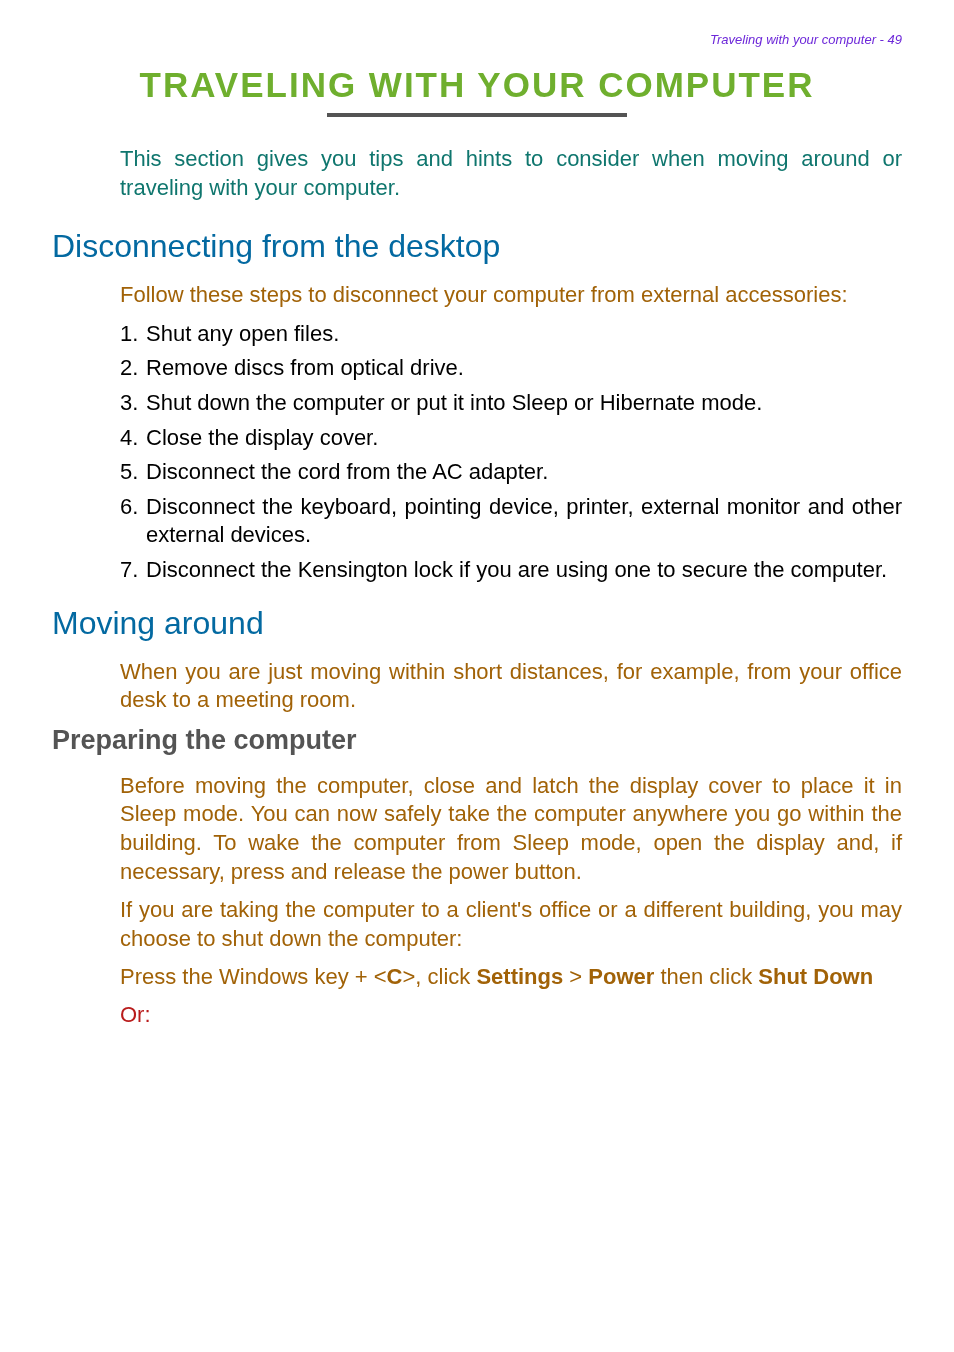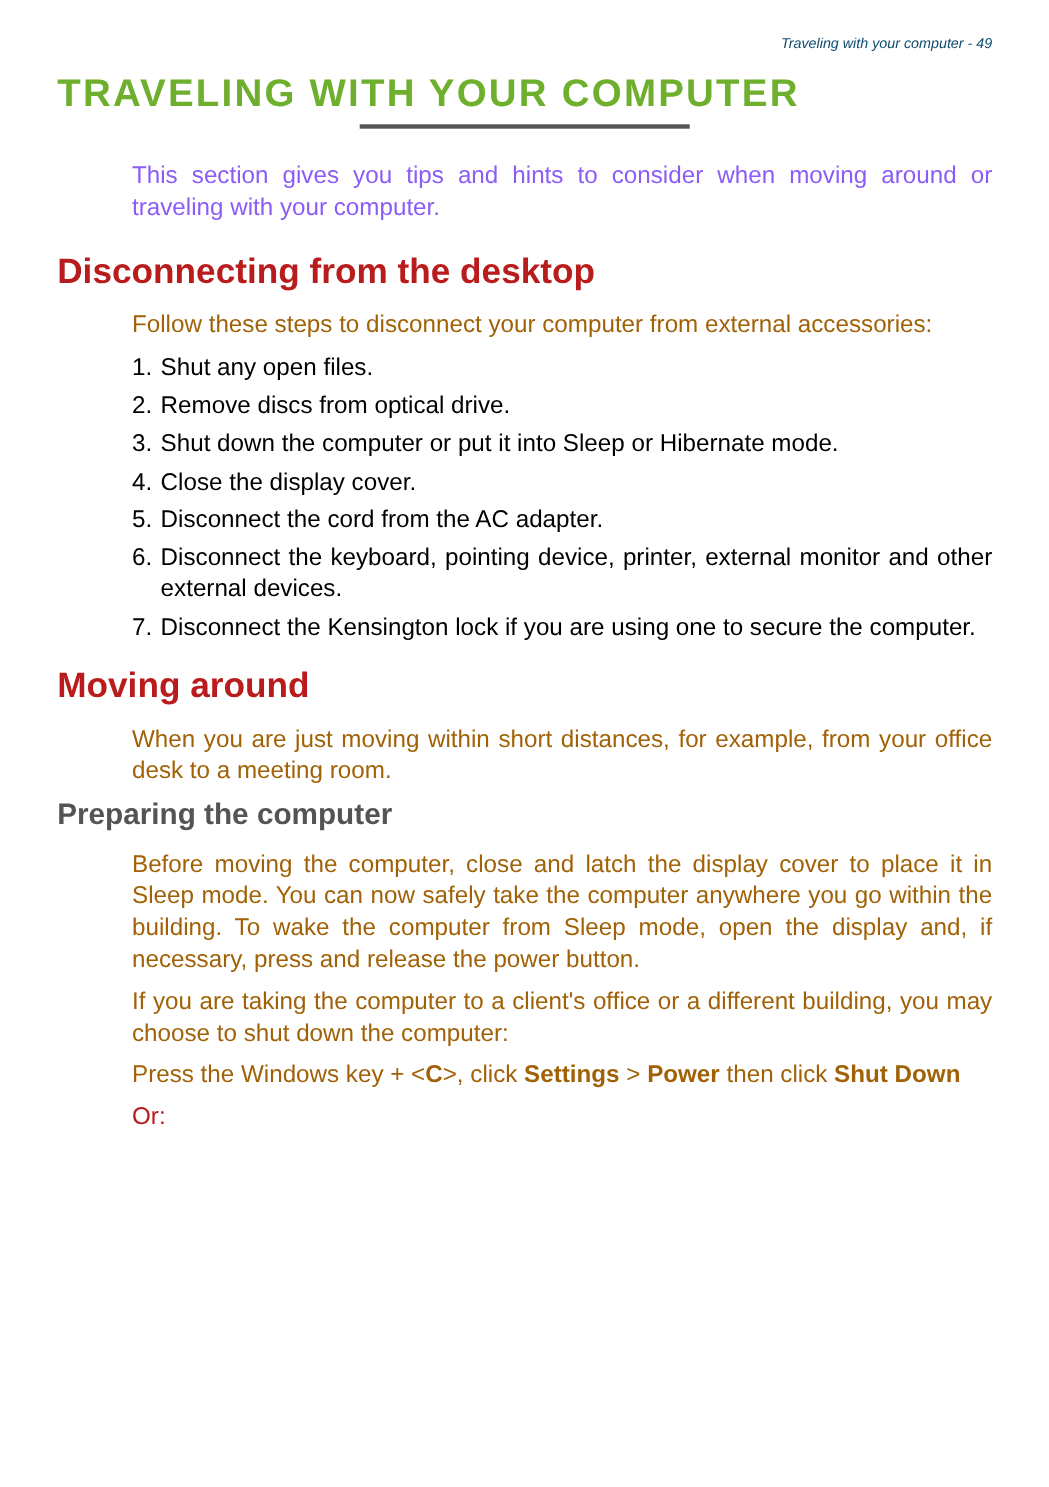--- a/index.html
+++ b/index.html
@@ -12,50 +12,50 @@
       background: #ffffff;
       width: 954px;
       height: 1352px;
       padding: 32px 52px 40px 52px;
       color: #000000;
     }
     .page-header {
       text-align: right;
       font-style: italic;
       font-size: 13px;
-      color: #0c4a6e;
+      color: #6d28d9;
       margin-bottom: 18px;
     }
     .main-title {
       color: #6FAF2E;
       font-size: 35px;
       font-weight: bold;
       letter-spacing: 2px;
-      text-align: left;
+      text-align: center;
       margin-bottom: 8px;
       font-variant: small-caps;
     }
     .title-underline {
       width: 300px;
       height: 4px;
       background: #545454;
       margin: 0 auto 28px auto;
     }
     .intro-text {
       font-size: 22px;
-      color: #8b5cf6;
+      color: #0f766e;
       margin-left: 68px;
       margin-bottom: 26px;
       text-align: justify;
       line-height: 1.3;
     }
     .section-h1 {
-      color: #b91c1c;
+      color: #0369a1;
       font-size: 32px;
-      font-weight: bold;
+      font-weight: normal;
       margin-bottom: 16px;
     }
     .section-h2 {
       color: #545454;
       font-size: 27px;
       font-weight: bold;
       margin-bottom: 16px;
       margin-top: 10px;
     }
     .body-text {

